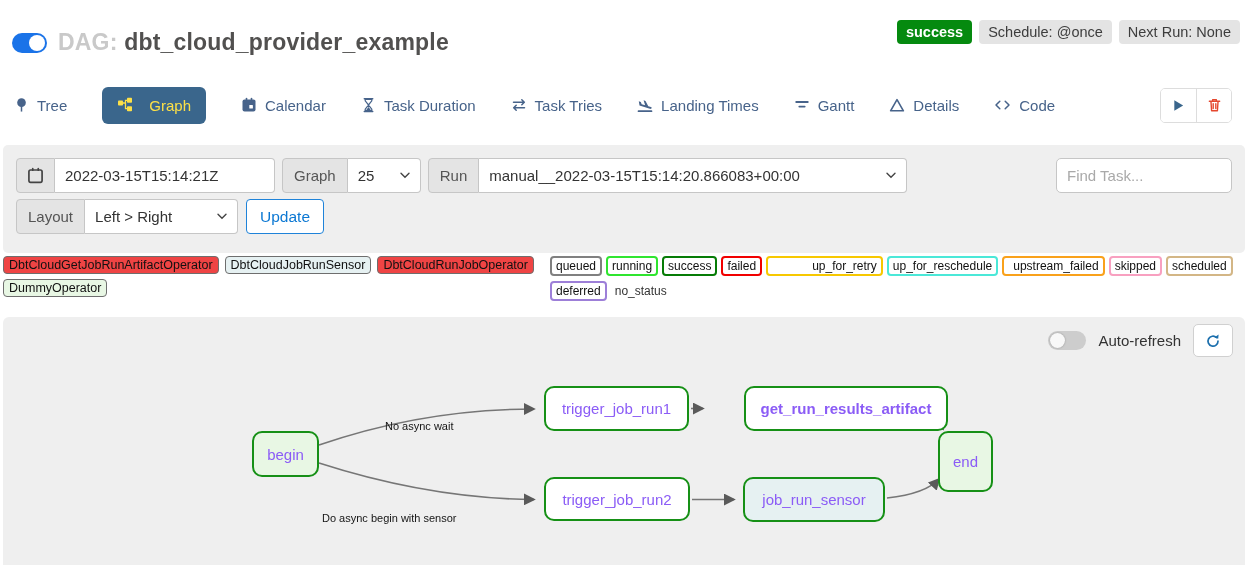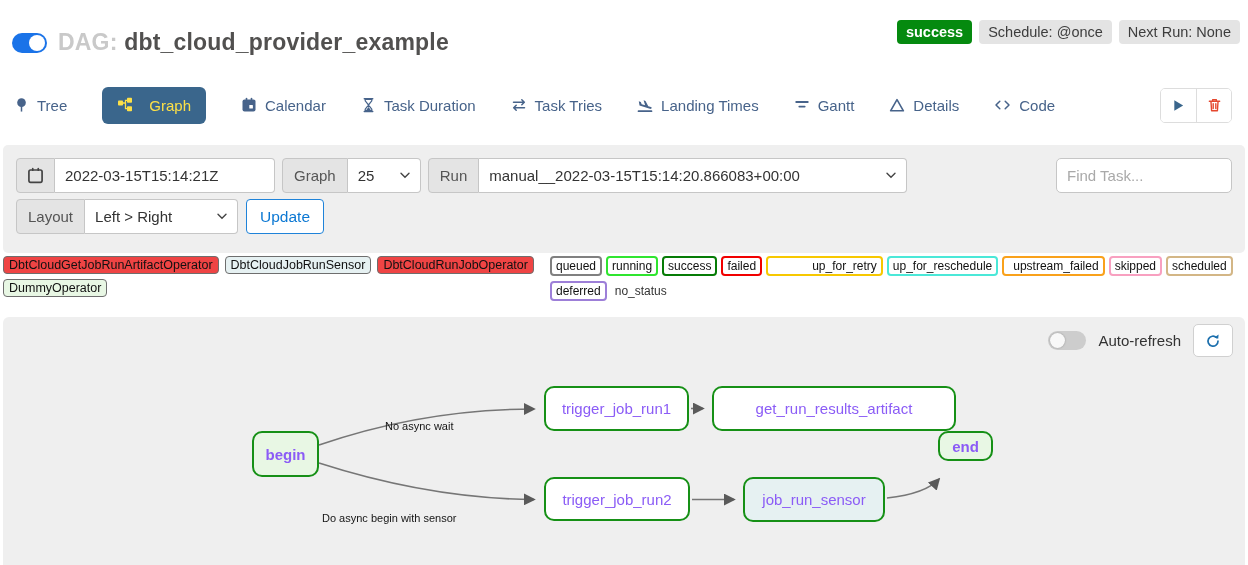--- a/index.html
+++ b/index.html
@@ -81,21 +81,21 @@
   .ar-toggle .knob { position:absolute; left:2px; top:2px; width:15px; height:15px;
     border-radius:50%; background:#f8f8f8; box-shadow:0 0 2px rgba(0,0,0,.3); }
   .ar-label { font-size:15px; color:#333; }
   .refresh-btn { width:40px; height:33px; background:#fff; border:1px solid #d0d0d0;
     border-radius:5px; display:flex; align-items:center; justify-content:center;
     cursor:pointer; }
   .edges { position:absolute; inset:0; }
   .node { position:absolute; border:2.5px solid #169016; border-radius:10px;
     background:#fff; display:flex; align-items:center; justify-content:center;
     font-size:15px; font-weight:500; color:#8b5cf6; cursor:pointer; white-space:nowrap; }
-  .node.dummy { background:#e8f7e4;font-weight:bold; }
+  .node.dummy { background:#e8f7e4; }
   .node.sensor { background:#e6f1f2; }
   .edge-label { position:absolute; font-size:11px; color:#151515; white-space:nowrap; }
 </style>
 </head>
 <body>
 
 <div class="app">
 
   <div class="dag-toggle">
     <div class="knob"></div>
@@ -287,19 +287,19 @@
         <path marker-end="url(#arrow)" d="M689,182.5 H731"></path>
         <path marker-end="url(#arrow)" d="M884,181 C911,178 928,171 936,162"></path>
       </g>
     </svg>
 
     <div class="edge-label" style="left:382px; top:103px;">No async wait</div>
     <div class="edge-label" style="left:319px; top:195px;">Do async begin with sensor</div>
 
     <div class="node dummy" style="left:249px; top:114px; width:67px; height:46px;">begin</div>
     <div class="node" style="left:541px; top:69px; width:145px; height:45px;">trigger_job_run1</div>
-    <div class="node" style="left:709px; top:69px; width:244px; height:45px;">get_run_results_artifact</div>
-    <div class="node dummy" style="left:935px; top:114px; width:55px; height:30px;">end</div>
+    <div class="node" style="left:741px; top:69px; width:204px; height:45px;font-weight:bold;">get_run_results_artifact</div>
+    <div class="node dummy" style="left:935px; top:114px; width:55px; height:61px;">end</div>
     <div class="node" style="left:541px; top:160px; width:146px; height:44px;">trigger_job_run2</div>
     <div class="node sensor" style="left:740px; top:160px; width:142px; height:45px;">job_run_sensor</div>
   </div>
 
 </div>
 
 </body></html>

